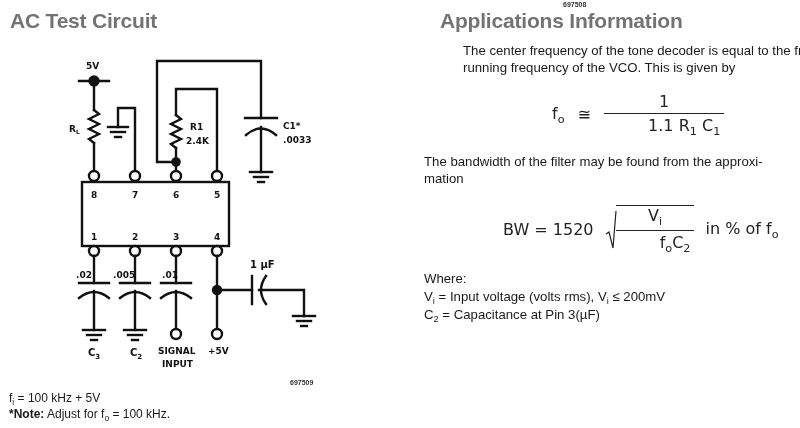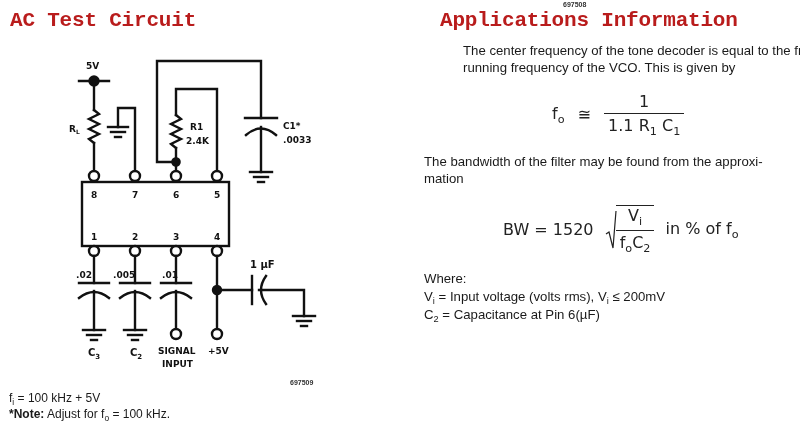--- a/index.html
+++ b/index.html
@@ -1,27 +1,27 @@
 <!DOCTYPE html>
 <html><head>
   <meta charset="utf-8">
   <style>
     html, body { margin: 0; padding: 0; background: #ffffff; }
     body { width: 800px; height: 428px; position: relative; overflow: hidden; font-family: "Liberation Sans", sans-serif; color: #111; }
     .abs { position: absolute; }
-    .h1 { font-family: Liberation Mono, monospace; font-weight: bold; font-size: 21px; letter-spacing: -0.2px; color: #b91c1c; white-space: nowrap; }
+    .h1 { font-family: Liberation Sans, sans-serif; font-weight: bold; font-size: 21px; letter-spacing: -0.2px; color: #737373; white-space: nowrap; }
     .body-text { font-family: "Liberation Sans", sans-serif; font-size: 13.2px; line-height: 17px; color: #1a1a1a; }
     .tiny { font-family: "Liberation Sans", sans-serif; font-size: 7px; color: #333; font-weight: bold; }
     .note { font-family: "Liberation Sans", sans-serif; font-size: 12px; color: #1a1a1a; white-space: nowrap; }
     .formula { font-family: "DejaVu Sans", sans-serif; font-size: 16px; color: #222; }
     svg text { font-family: "DejaVu Sans", sans-serif; font-weight: bold; fill: #111; }
     .sub { font-size: 0.7em; vertical-align: -0.35em; }
     .frac { display: inline-block; vertical-align: middle; text-align: center; }
     .frac .num { display: block; padding: 0 4px 2px 4px; border-bottom: 1px solid #222; }
-    .frac .den { display: block; padding: 2px 4px 0 4px; }
+    .frac .den { display: block; padding: 2px 4px 0 4px; margin-left: 40px; }
   </style>
 </head>
 <body>
 
 <div class="abs h1" style="left:10px; top:9px;">AC Test Circuit</div>
 
 <svg class="abs" style="left:0; top:0;" width="400" height="380" viewBox="0 0 400 380">
   <g stroke="#111" stroke-width="2.4" fill="none" stroke-linecap="square">
 
     <g>
@@ -186,14 +186,14 @@
     </span>
   </span>
   <span style="display:inline-block; vertical-align:middle; margin-left:6px;"><span>in % of f</span><span class="sub">o</span></span>
 </div>
 
 <div class="abs body-text" style="left:424px; top:270px;">Where:</div>
 <div class="abs body-text" style="left:424px; top:288px; white-space:nowrap;">
   <span>V</span><span class="sub">i</span><span> = Input voltage (volts rms), V</span><span class="sub">i</span><span> ≤ 200mV</span>
 </div>
 <div class="abs body-text" style="left:424px; top:306px; white-space:nowrap;">
-  <span>C</span><span class="sub">2</span><span> = Capacitance at Pin 6(µF)</span>
+  <span>C</span><span class="sub">2</span><span> = Capacitance at Pin 3(µF)</span>
 </div>
 
 </body></html>

